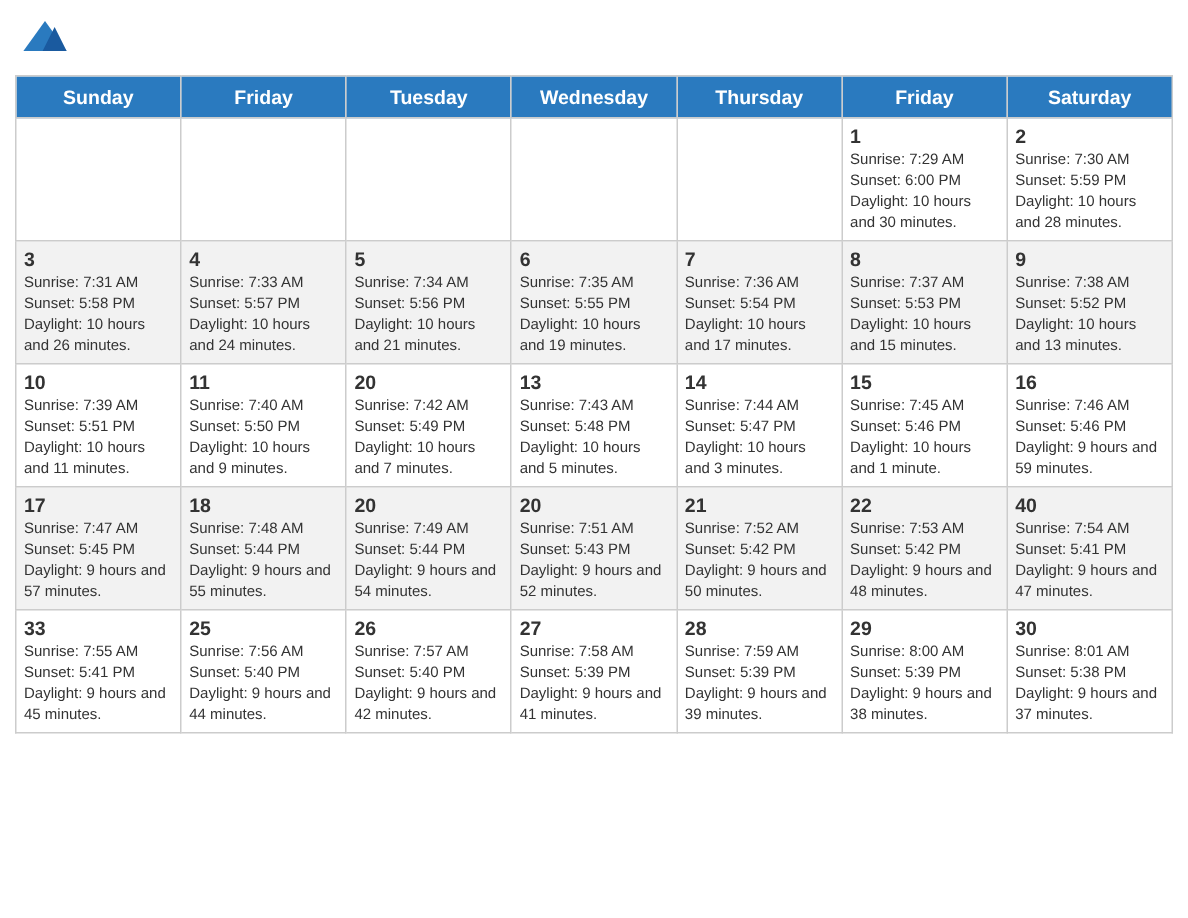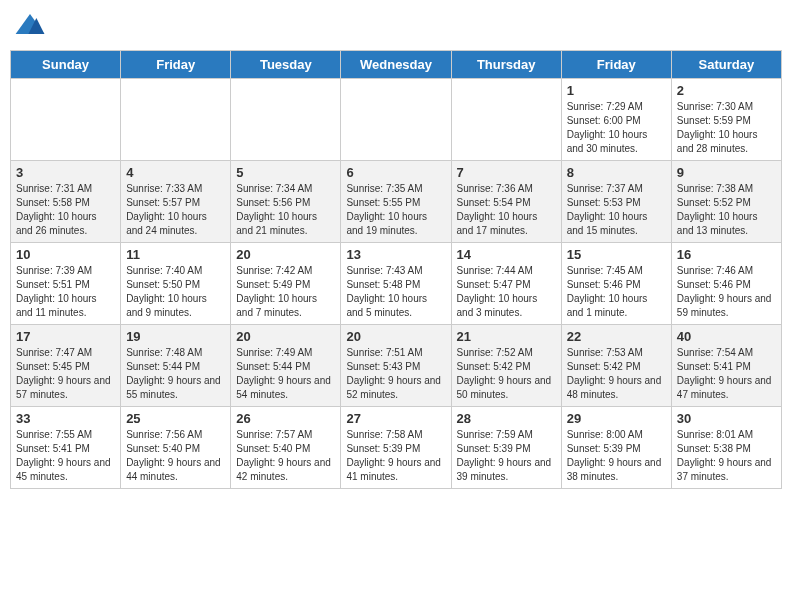--- a/index.html
+++ b/index.html
@@ -210,21 +210,21 @@
           <div class="day-number">16</div>
           <div class="day-info">Sunrise: 7:46 AM<br>Sunset: 5:46 PM<br>Daylight: 9 hours and 59 minutes.</div>
         </td>
       </tr>
       <tr>
         <td>
           <div class="day-number">17</div>
           <div class="day-info">Sunrise: 7:47 AM<br>Sunset: 5:45 PM<br>Daylight: 9 hours and 57 minutes.</div>
         </td>
         <td>
-          <div class="day-number">19</div>
+          <div class="day-number">18</div>
           <div class="day-info">Sunrise: 7:48 AM<br>Sunset: 5:44 PM<br>Daylight: 9 hours and 55 minutes.</div>
         </td>
         <td>
           <div class="day-number">20</div>
           <div class="day-info">Sunrise: 7:49 AM<br>Sunset: 5:44 PM<br>Daylight: 9 hours and 54 minutes.</div>
         </td>
         <td>
           <div class="day-number">20</div>
           <div class="day-info">Sunrise: 7:51 AM<br>Sunset: 5:43 PM<br>Daylight: 9 hours and 52 minutes.</div>
         </td>

